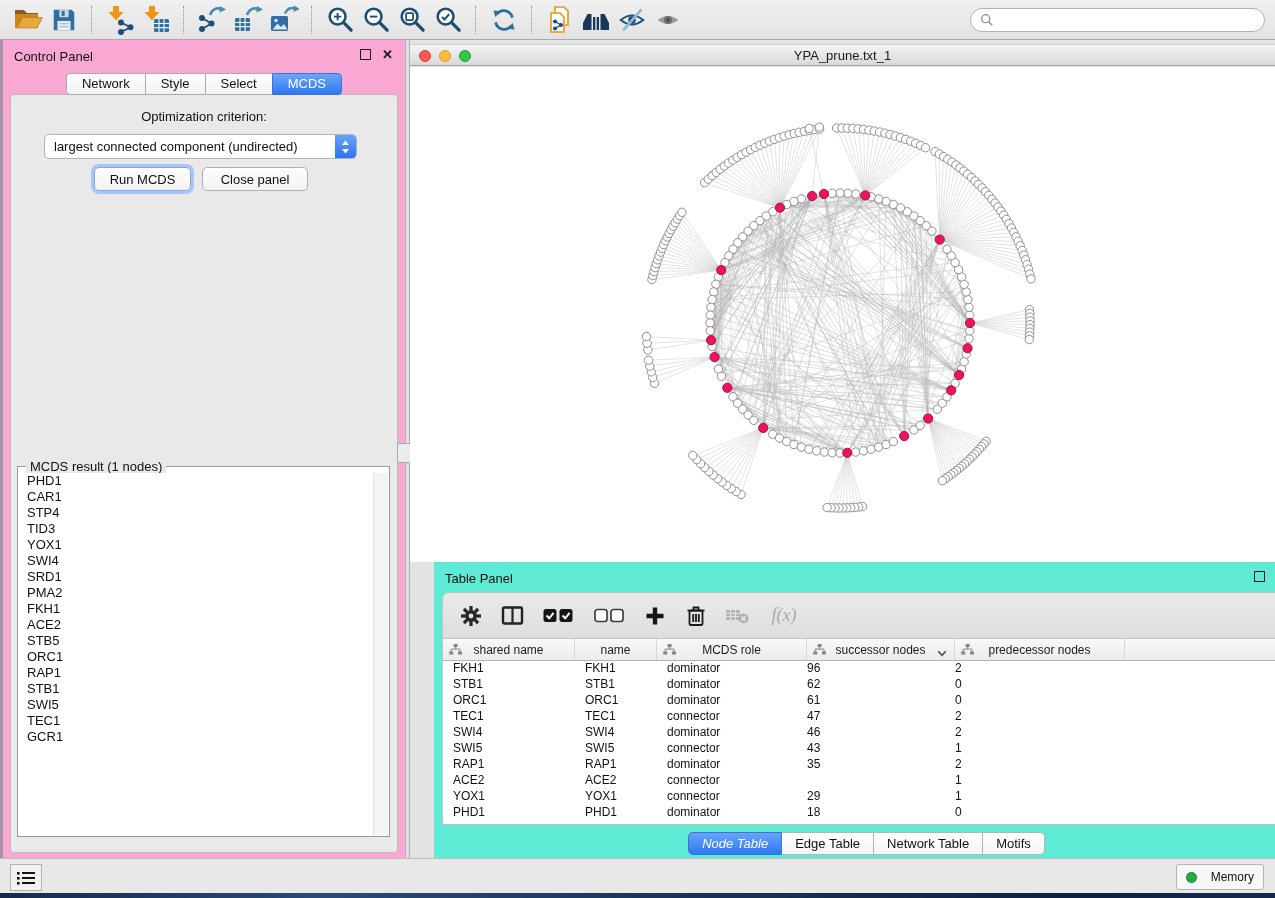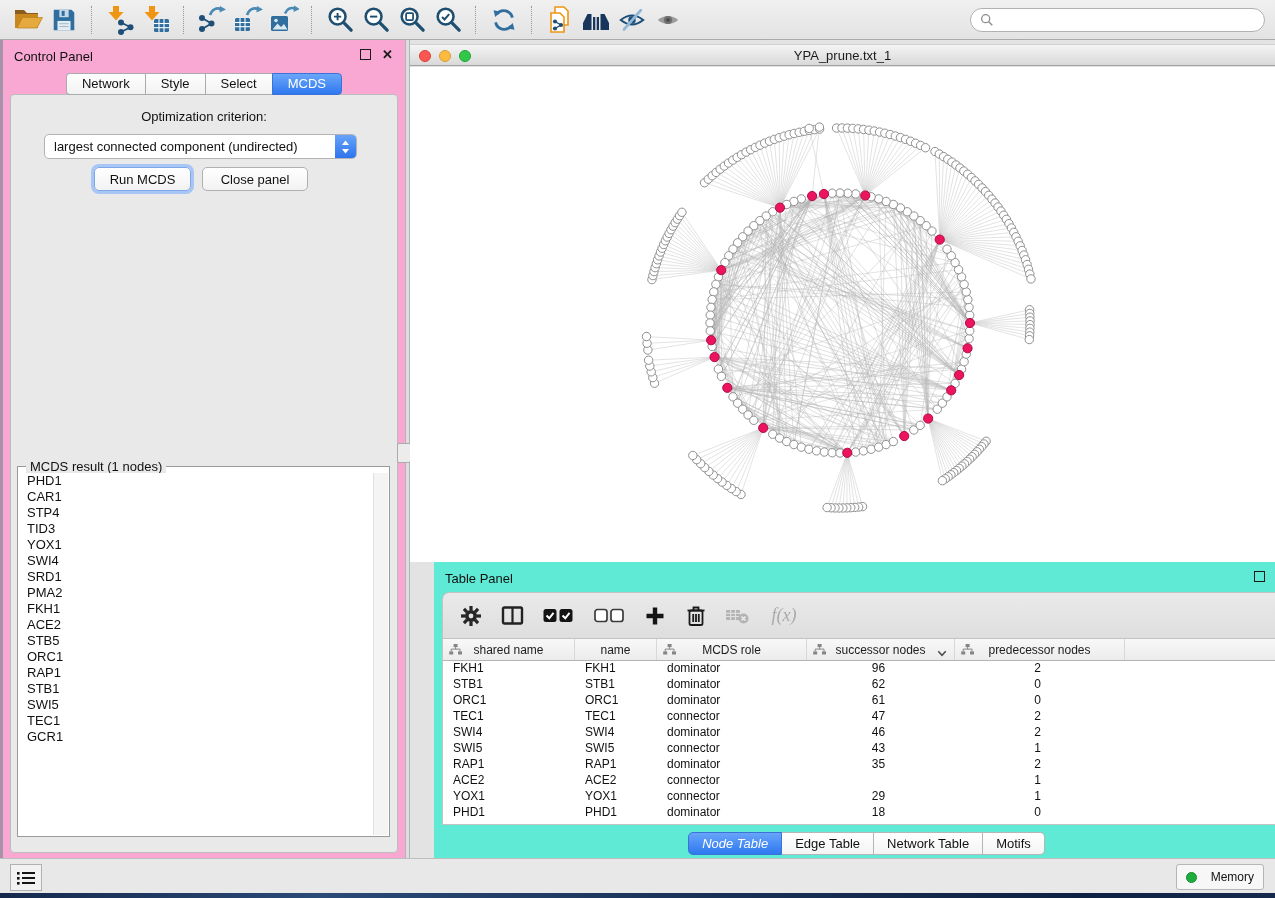--- a/index.html
+++ b/index.html
@@ -84,21 +84,21 @@
   .thead{position:absolute;left:0;top:0;width:832px;height:21px;background:linear-gradient(#f8f8f8,#ececec);
          border-bottom:1px solid #b5b5b5;display:flex;}
   .th{position:relative;box-sizing:border-box;border-right:1px solid #d8d8d8;font-size:12px;color:#1c1c1c;
       display:flex;align-items:center;justify-content:center;}
   .th .tree{position:absolute;left:6px;top:5px;}
   .th .sort{position:absolute;right:7px;top:7px;}
   .tbody{position:absolute;left:0;top:21px;width:832px;height:164px;overflow:hidden;font-size:12px;}
   .trow{display:flex;height:16px;line-height:16px;}
   .td{box-sizing:border-box;white-space:nowrap;overflow:hidden;}
   .td.l{padding-left:10px;text-align:left;}
-  .td.r{padding-right:5px;text-align:center;}
+  .td.r{padding-right:5px;text-align:left;}
   .tscroll{position:absolute;right:0;top:0;width:14px;height:185px;background:#f6f6f6;border-left:1px solid #dcdcdc;}
   .tthumb{position:absolute;left:2px;top:8px;width:9px;height:88px;background:#b9b9b9;border-radius:5px;}
   .tp-tabs{position:absolute;left:0;top:270px;width:100%;display:flex;justify-content:center;}
   .btab{height:21px;line-height:21px;padding:0 13px;font-size:13px;background:linear-gradient(#ffffff,#f4f4f4);
         border:1px solid #b5b5b5;border-left:none;cursor:default;}
   .btab:first-child{border-left:1px solid #b5b5b5;border-radius:5px 0 0 5px;font-style:italic;}
   .btab:last-child{border-radius:0 5px 5px 0;}
   .btab.active{background:linear-gradient(#68a4f9,#2e78f0);color:#fff;border-color:#3a73d8;}
 
   

